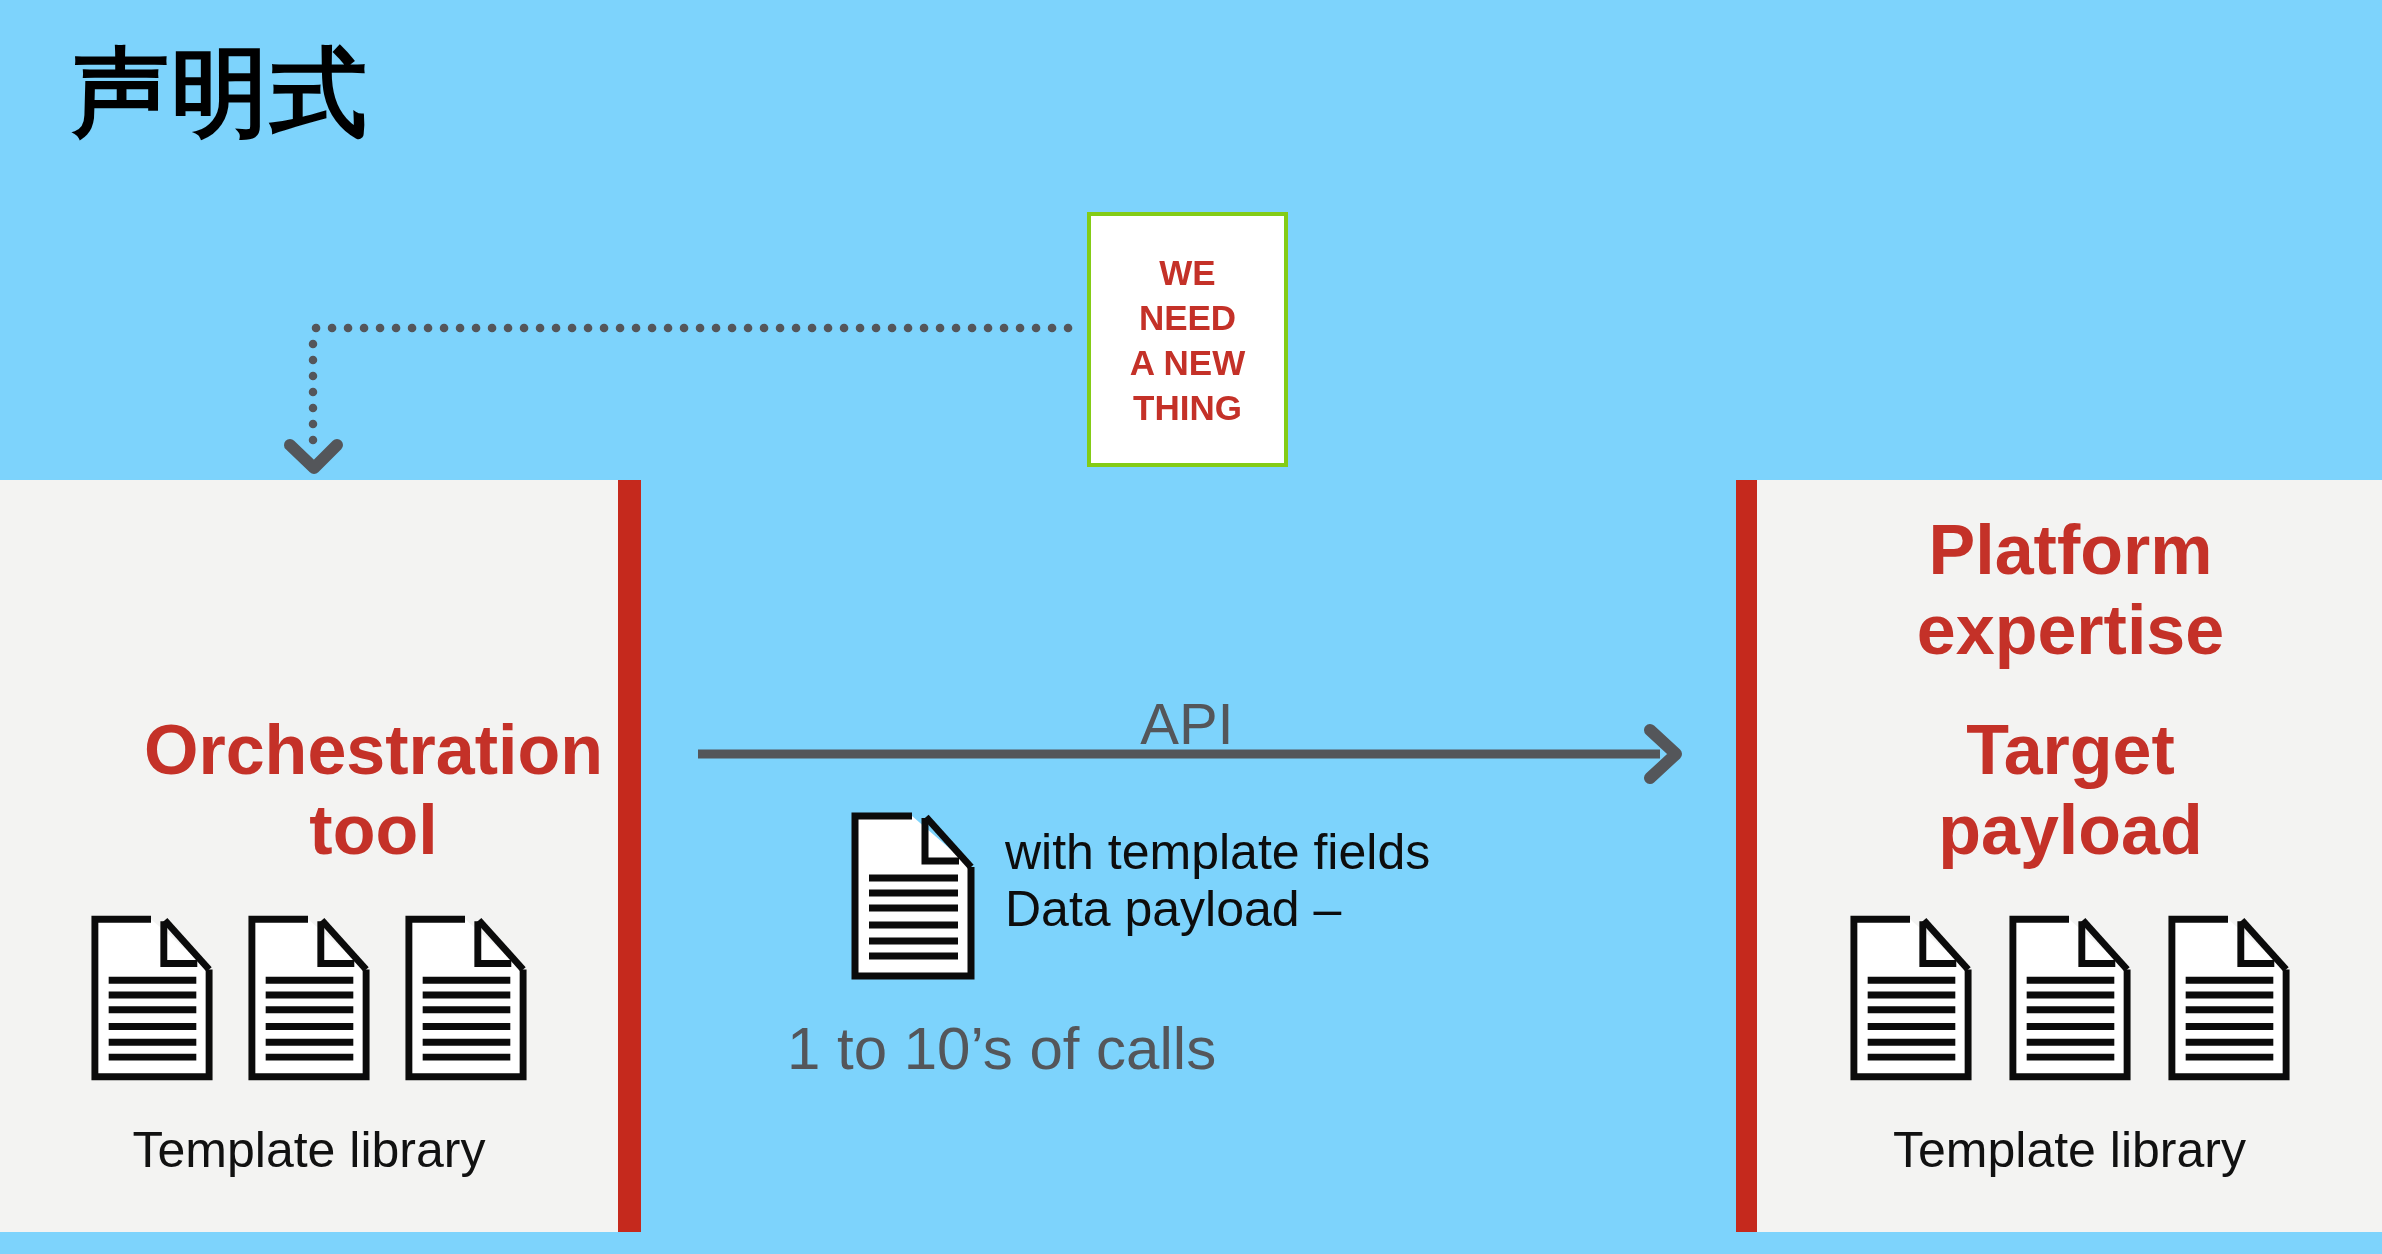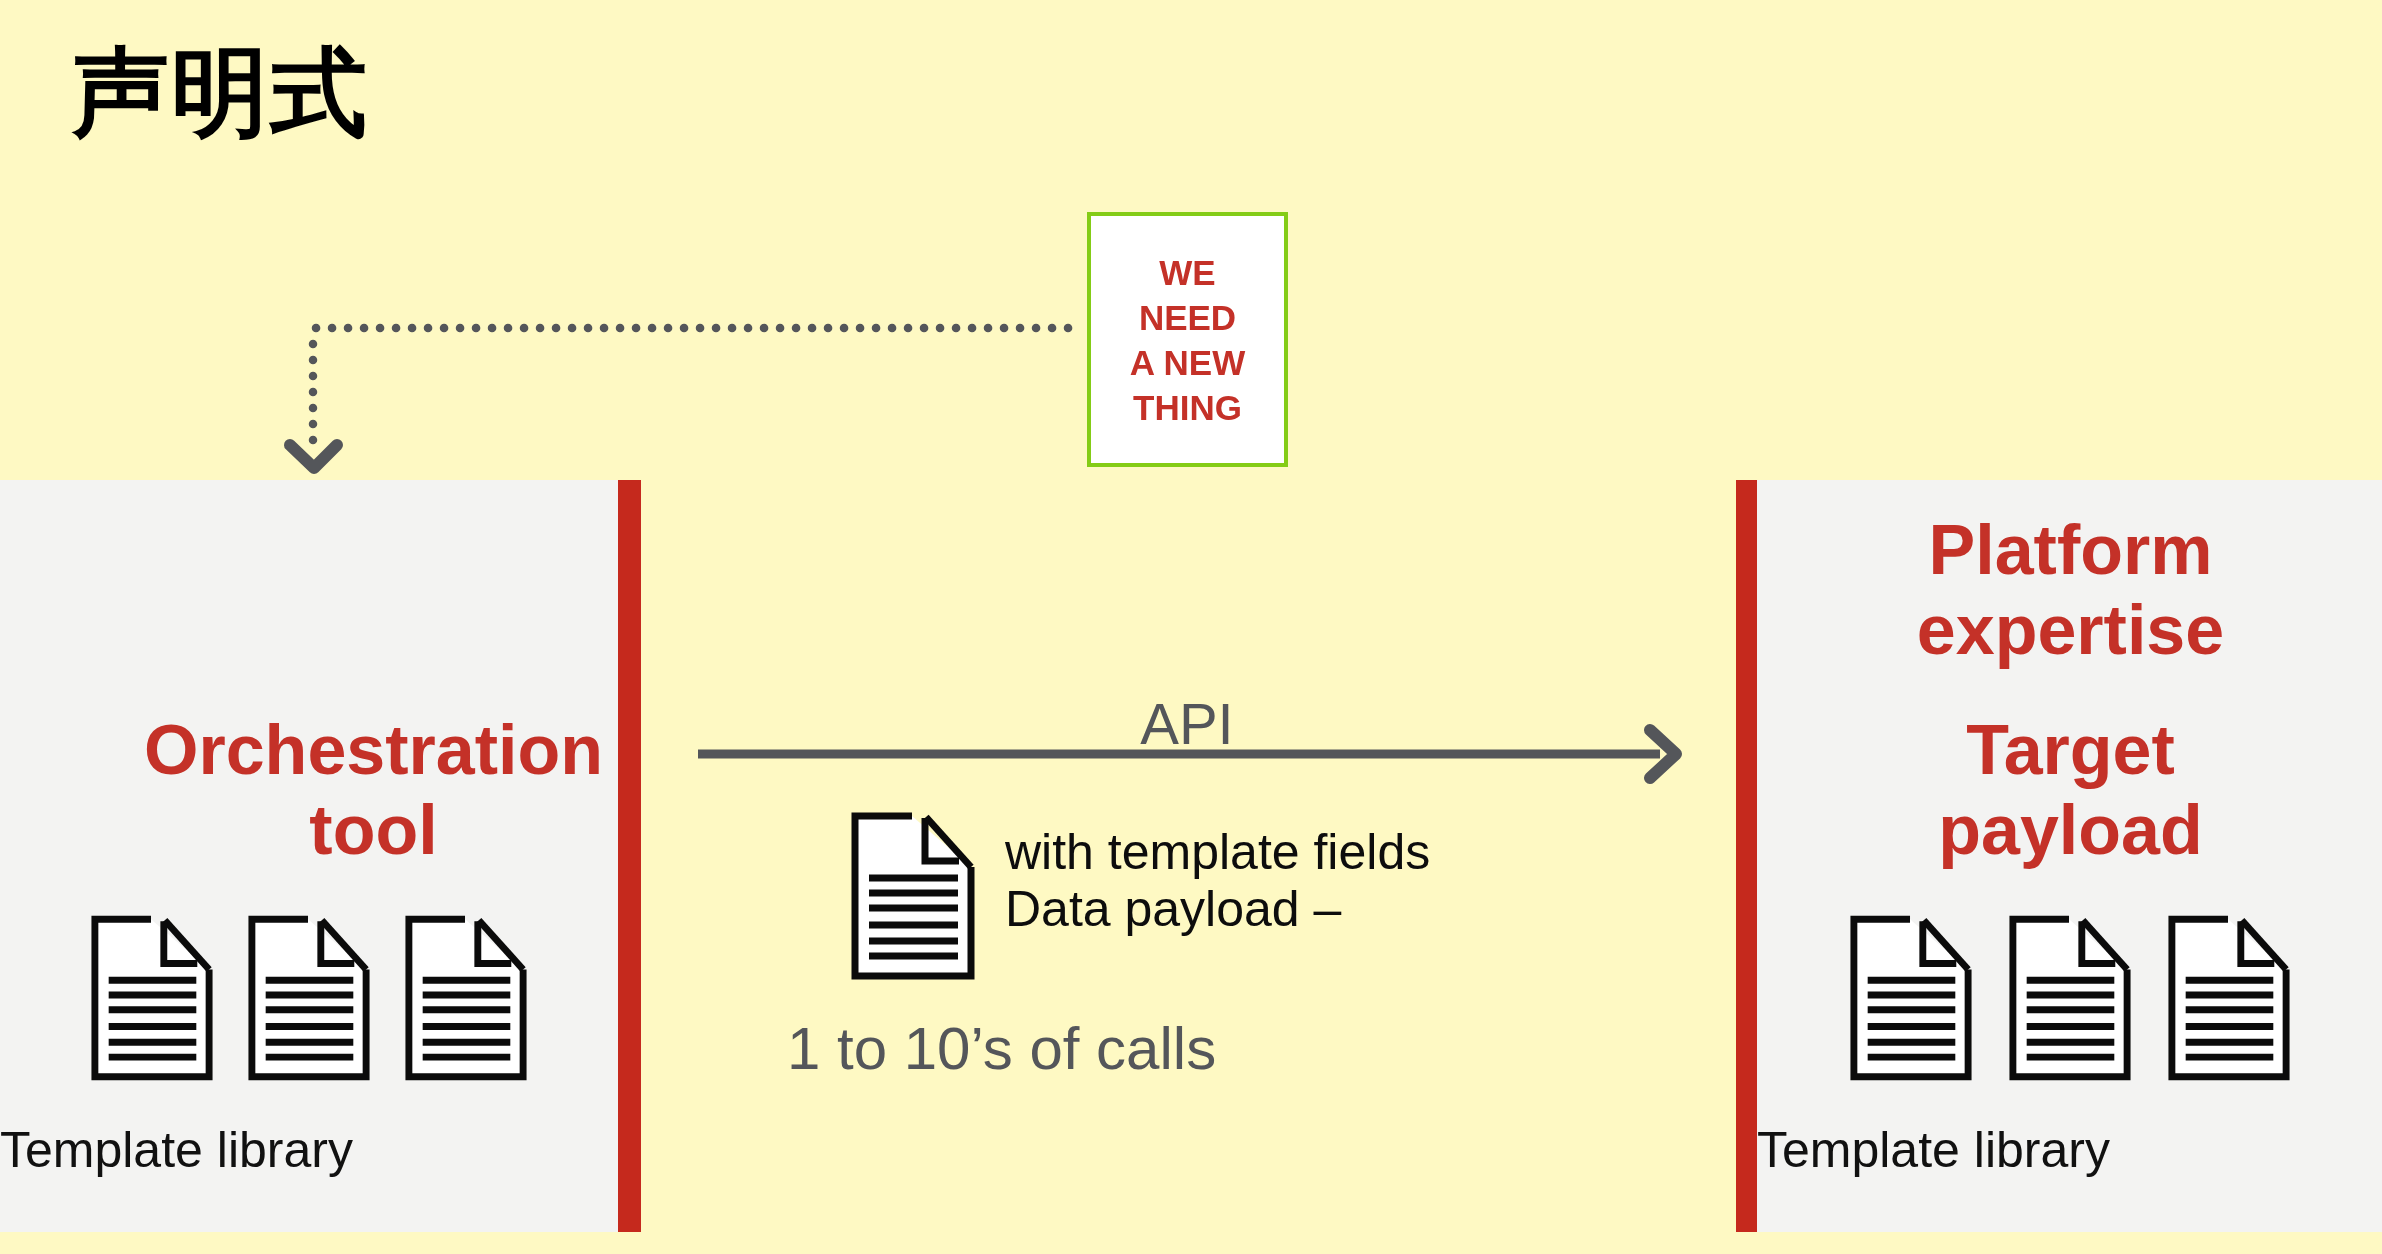--- a/index.html
+++ b/index.html
@@ -1,19 +1,19 @@
 <!DOCTYPE html>
 <html><head>
 <meta charset="utf-8">
 <style>
   html,body{margin:0;padding:0;background:#ffffff;}
   #stage{
     position:relative;
     width:2382px;height:1254px;
-    background:#fef9c3;
+    background:#7dd3fc;
     font-family:"Liberation Sans","DejaVu Sans",sans-serif;
     overflow:hidden;
   }
   .abs{position:absolute;}
 
   
   .page-title{
     left:72px;top:40px;
     font-size:97px;font-weight:800;color:#000000;
     line-height:1.1;letter-spacing:2px;
@@ -45,21 +45,21 @@
   .heading-right{left:1757px;width:627px;}
   .heading-platform{top:510px;}
   .heading-target{top:710px;}
 
   
   .icon-row{display:flex;justify-content:center;top:912px;}
   .icon-row-left{left:0;width:618px;gap:29px;}
   .icon-row-right{left:1757px;width:625px;gap:31px;}
 
   
-  .caption{font-size:50px;line-height:60px;color:#111111;text-align:left;top:1120px;}
+  .caption{font-size:50px;line-height:60px;color:#111111;text-align:center;top:1120px;}
   .caption-left{left:0;width:618px;}
   .caption-right{left:1757px;width:625px;}
 
   
   .api-label{
     left:987px;top:644px;width:400px;text-align:center;
     font-size:58px;line-height:72px;color:#54565A;margin-top:44px;
   }
   .payload-text{left:1005px;top:824px;color:#0d0d0d;}
   .payload-text .line{font-size:50px;line-height:57px;white-space:nowrap;}

